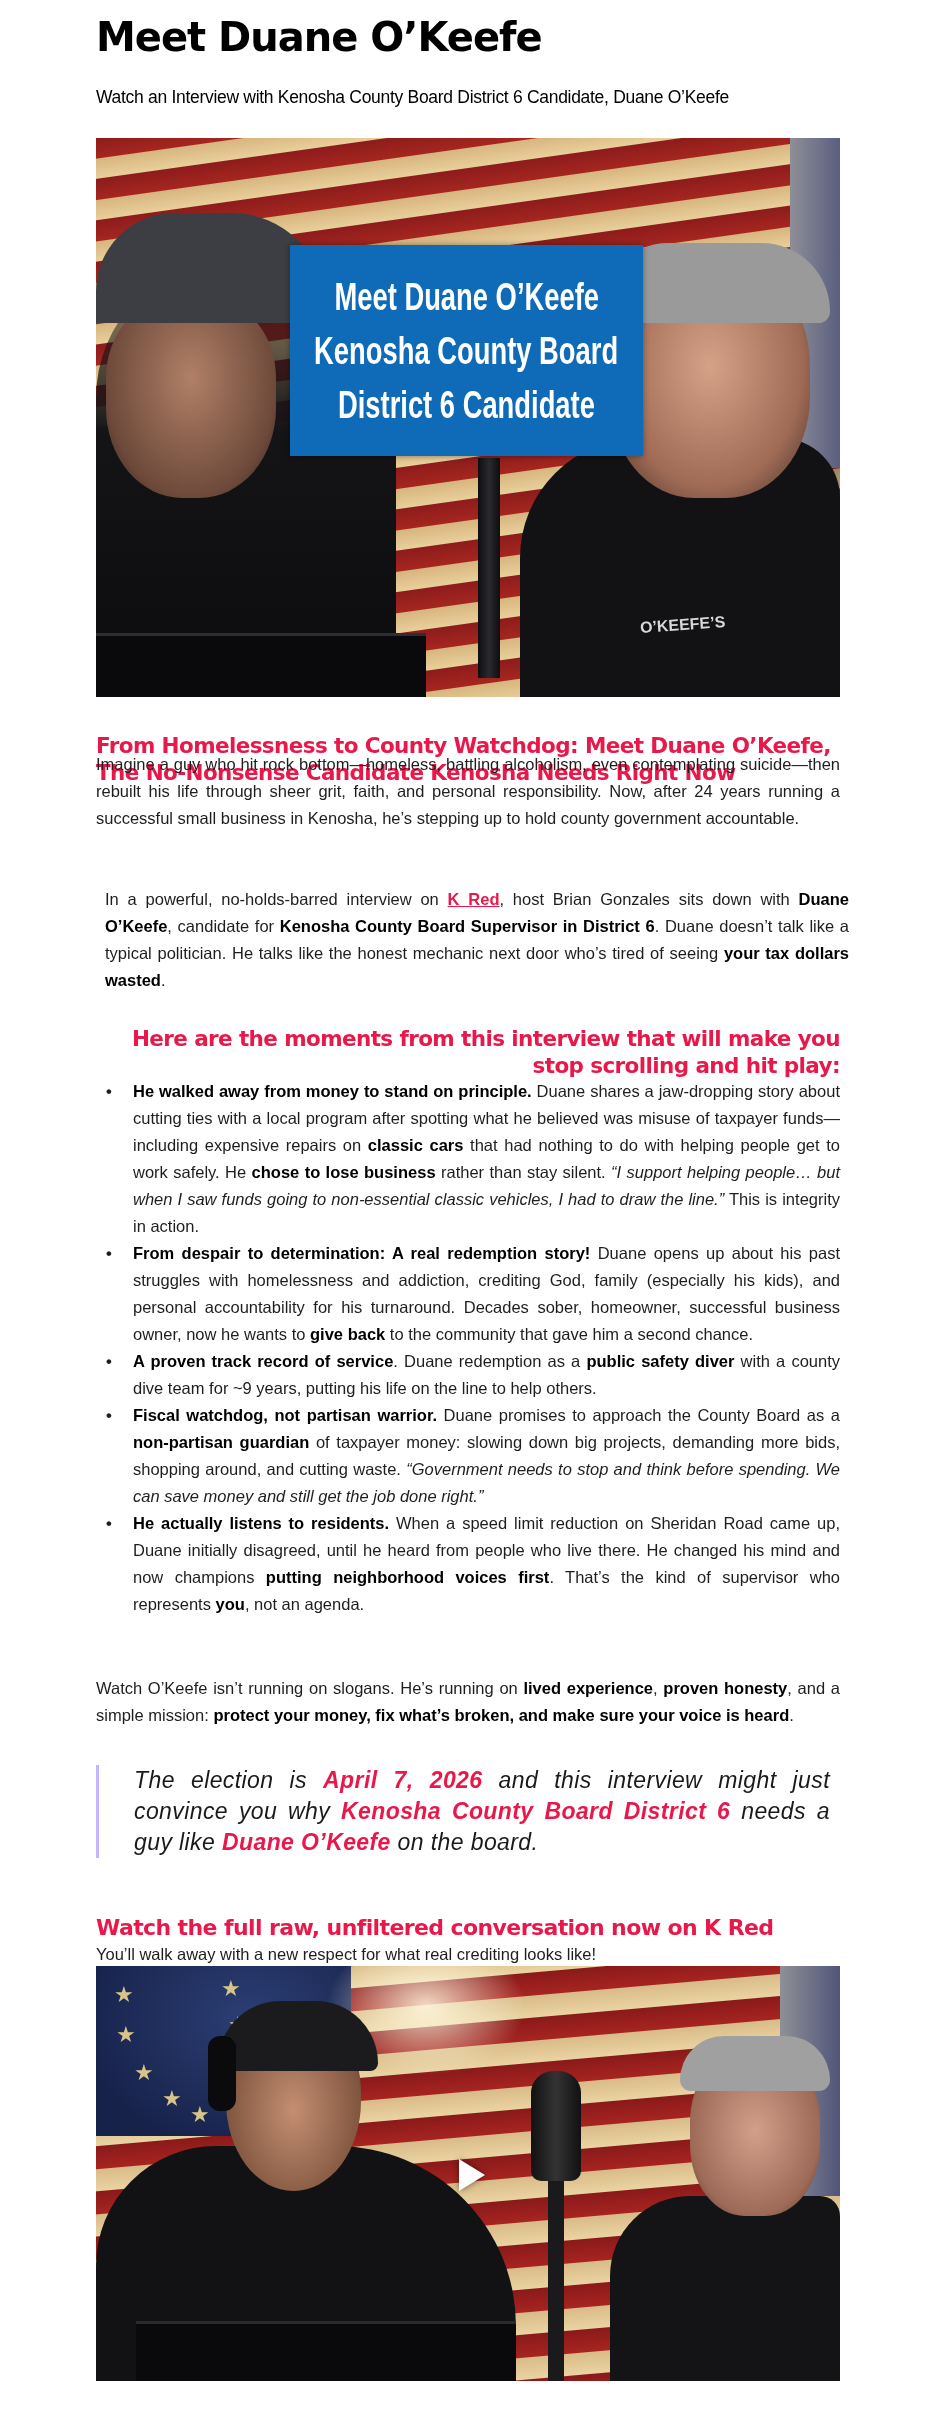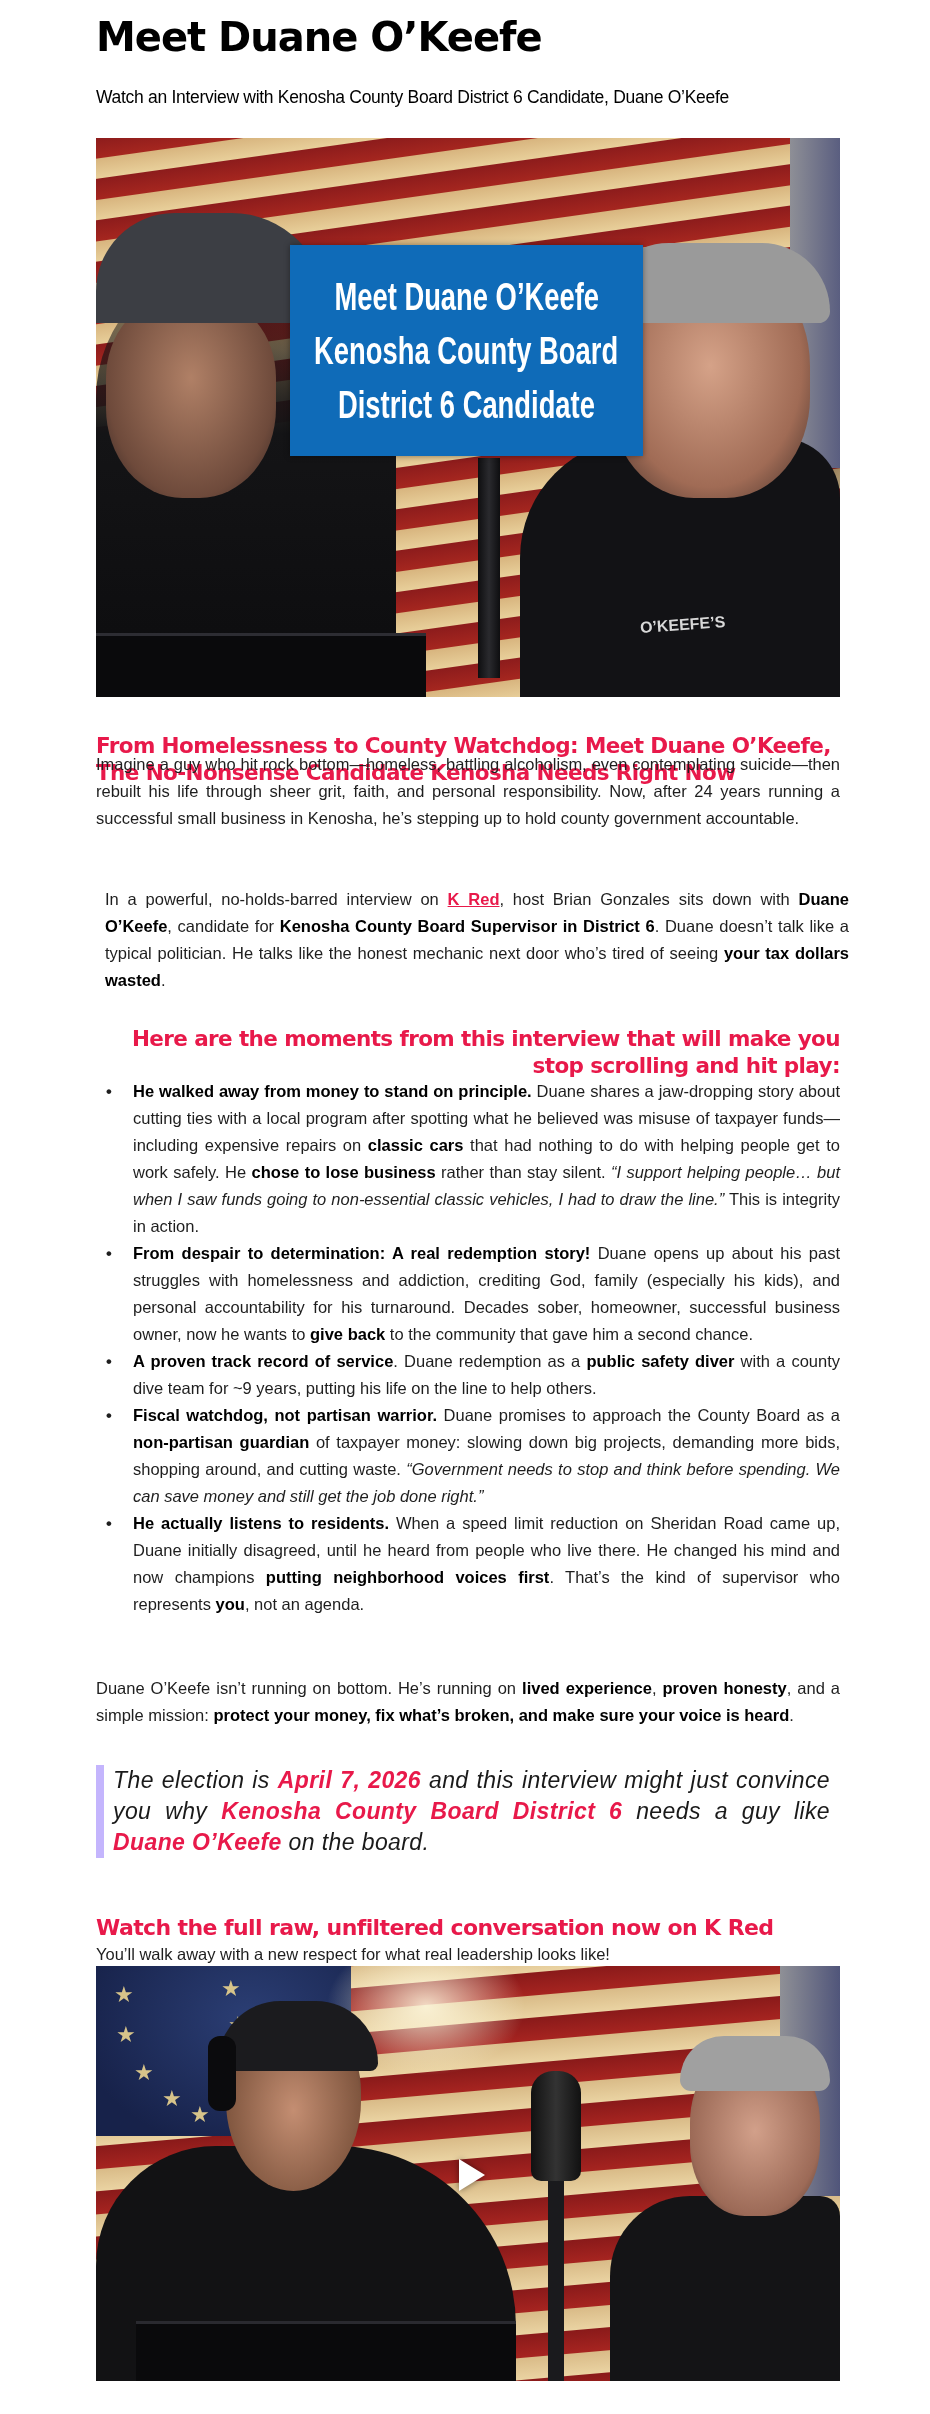--- a/index.html
+++ b/index.html
@@ -118,22 +118,22 @@
       position: absolute; top: 1078px; left: 0; width: 744px;
       list-style: none;
     }
     ul.moments li { position: relative; padding-left: 37px; }
     ul.moments li .bullet {
       position: absolute; left: 10px; top: 0; font-weight: bold;
     }
     .p3 { position: absolute; top: 1675px; left: 0; width: 744px; }
     .quote {
       position: absolute; top: 1765px; left: 0; width: 744px; height: 93px;
-      border-left: 8px solid #c4b5fd;
-      padding-left: 9px; padding-right: 10px;
+      border-left: 3px solid #c4b5fd;
+      padding-left: 35px; padding-right: 10px;
       font-family: "Liberation Sans", sans-serif; font-style: italic;
       font-size: 23px; line-height: 31px; color: #1a1a1a;
       text-align: justify; letter-spacing: 0.4px;
     }
     .quote .hl { color: #e8194a; font-weight: bold; }
     .h-section3 {
       position: absolute; top: 1914px; left: 0; width: 744px;
       font-size: 22px; line-height: 27px;
     }
     .p4 {
@@ -245,26 +245,26 @@
   <h2 class="red h-section2">Here are the moments from this interview that will make you stop scrolling and hit play:</h2>
 
   <ul class="moments">
     <li><span class="bullet">•</span><b>He walked away from money to stand on principle.</b><span> Duane shares a jaw-dropping story about cutting ties with a local program after spotting what he believed was misuse of taxpayer funds—including expensive repairs on </span><b>classic cars</b><span> that had nothing to do with helping people get to work safely. He </span><b>chose to lose business</b><span> rather than stay silent. </span><i>“I support helping people… but when I saw funds going to non-essential classic vehicles, I had to draw the line.”</i><span>  This is integrity in action.</span></li>
     <li><span class="bullet">•</span><b>From despair to determination: A real redemption story!</b><span> Duane opens up about his past struggles with homelessness and addiction, crediting God, family (especially his kids), and personal accountability for his turnaround. Decades sober, homeowner, successful business owner, now he wants to </span><b>give back</b><span> to the community that gave him a second chance.</span></li>
     <li><span class="bullet">•</span><b>A proven track record of service</b><span>. Duane redemption as a </span><b>public safety diver</b><span> with a county dive team for ~9 years, putting his life on the line to help others.</span></li>
     <li><span class="bullet">•</span><b>Fiscal watchdog, not partisan warrior.</b><span> Duane promises to approach the County Board as a </span><b>non-partisan guardian</b><span> of taxpayer money: slowing down big projects, demanding more bids, shopping around, and cutting waste. </span><i>“Government needs to stop and think before spending. We can save money and still get the job done right.”</i></li>
     <li><span class="bullet">•</span><b>He actually listens to residents.</b><span> When a speed limit reduction on Sheridan Road came up, Duane initially disagreed, until he heard from people who live there. He changed his mind and now champions </span><b>putting neighborhood voices first</b><span>. That’s the kind of supervisor who represents </span><b>you</b><span>, not an agenda.</span></li>
   </ul>
 
-  <p class="body p3"><span>Duane O’Keefe isn’t running on bottom. He’s running on </span><b>lived experience</b><span>, </span><b>proven honesty</b><span>, and a simple mission: </span><b>protect your money, fix what’s broken, and make sure your voice is heard</b><span>.</span></p>
+  <p class="body p3"><span>Watch O’Keefe isn’t running on slogans. He’s running on </span><b>lived experience</b><span>, </span><b>proven honesty</b><span>, and a simple mission: </span><b>protect your money, fix what’s broken, and make sure your voice is heard</b><span>.</span></p>
 
   <blockquote class="quote"><span>The election is </span><span class="hl">April 7, 2026</span><span> and this interview might just convince you why </span><span class="hl">Kenosha County Board District 6</span><span> needs a guy like </span><span class="hl">Duane O’Keefe</span><span> on the board.</span></blockquote>
 
   <h2 class="red h-section3">Watch the full raw, unfiltered conversation now on K Red</h2>
-  <p class="p4">You’ll walk away with a new respect for what real leadership looks like!</p>
+  <p class="p4">You’ll walk away with a new respect for what real crediting looks like!</p>
 
   <div class="video">
     <div class="canton">
       <span class="star" style="left:18px;top:18px">★</span>
       <span class="star" style="left:20px;top:58px">★</span>
       <span class="star" style="left:38px;top:96px">★</span>
       <span class="star" style="left:66px;top:122px">★</span>
       <span class="star" style="left:94px;top:138px">★</span>
       <span class="star" style="left:125px;top:12px">★</span>
       <span class="star" style="left:132px;top:48px">★</span>

